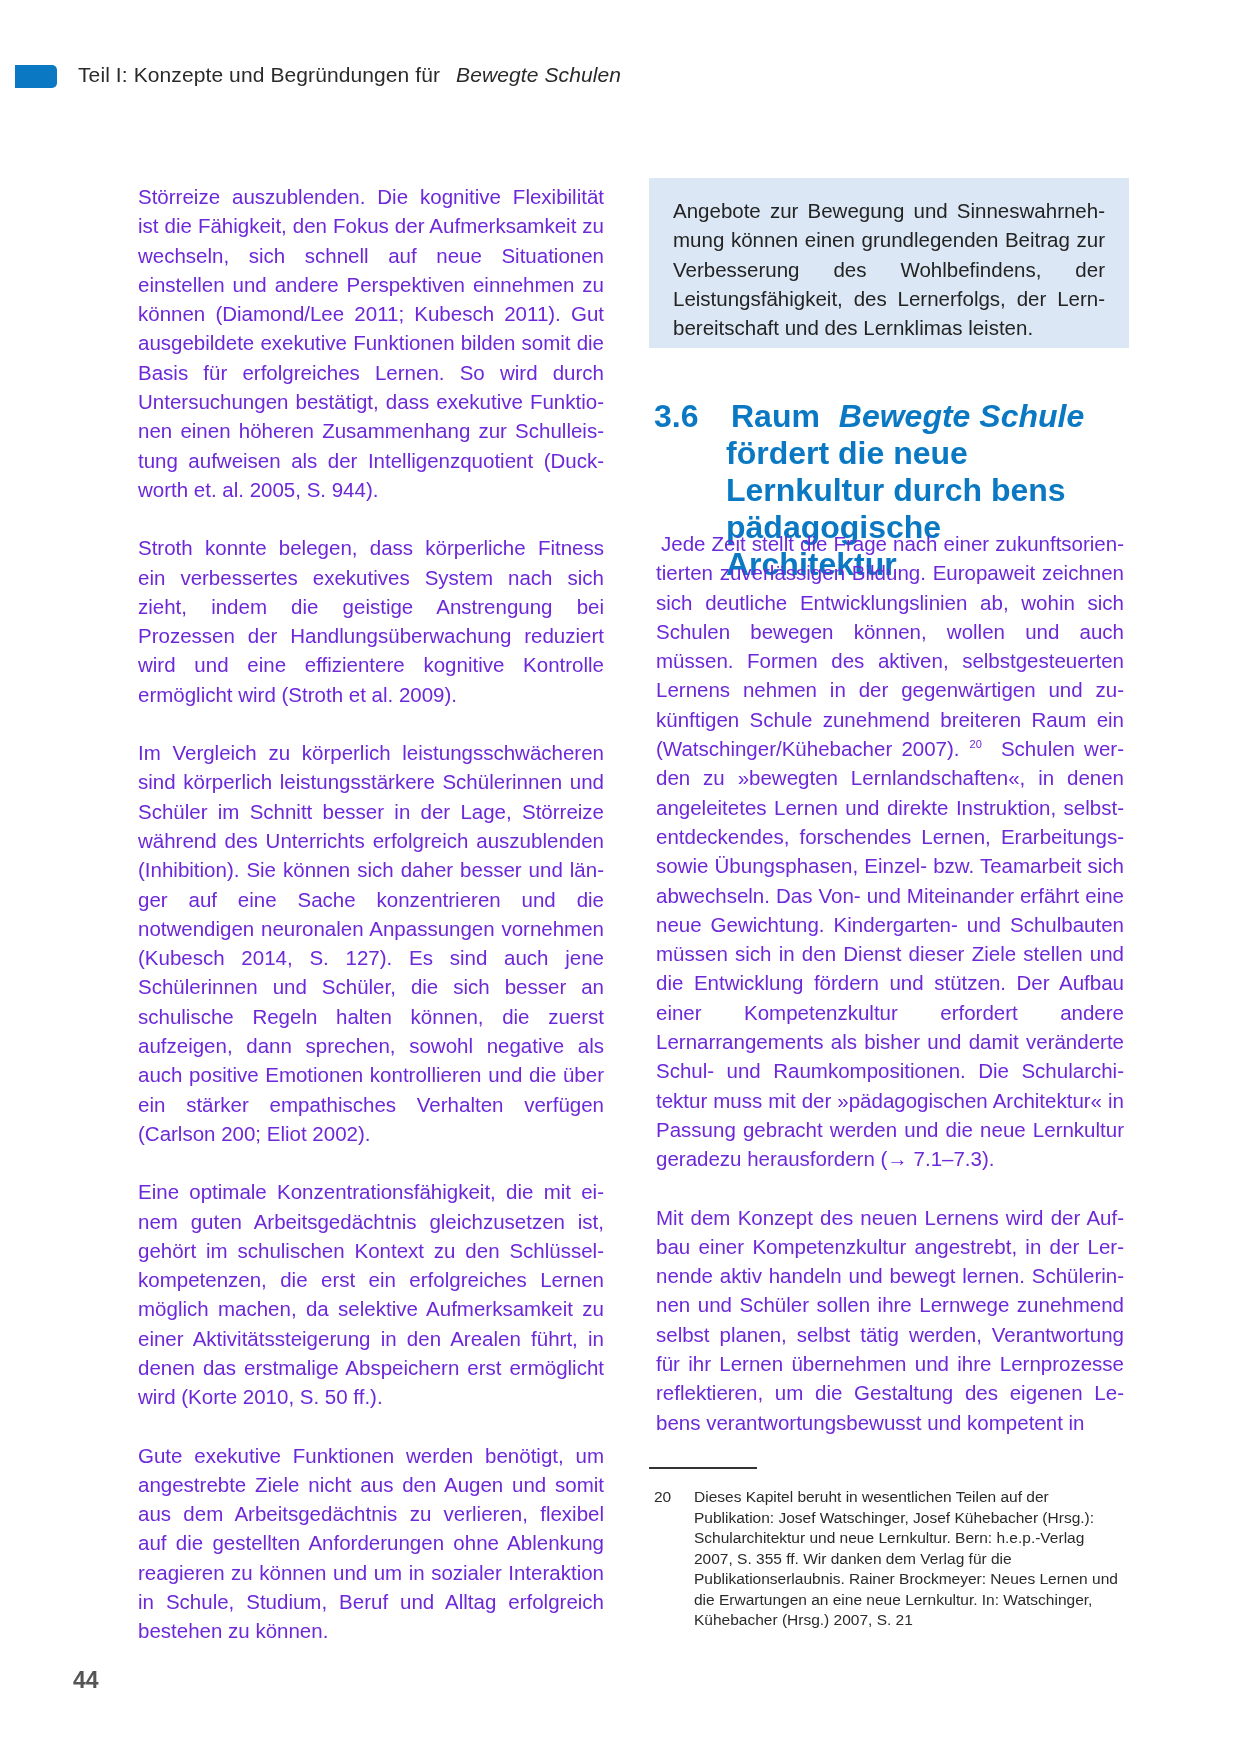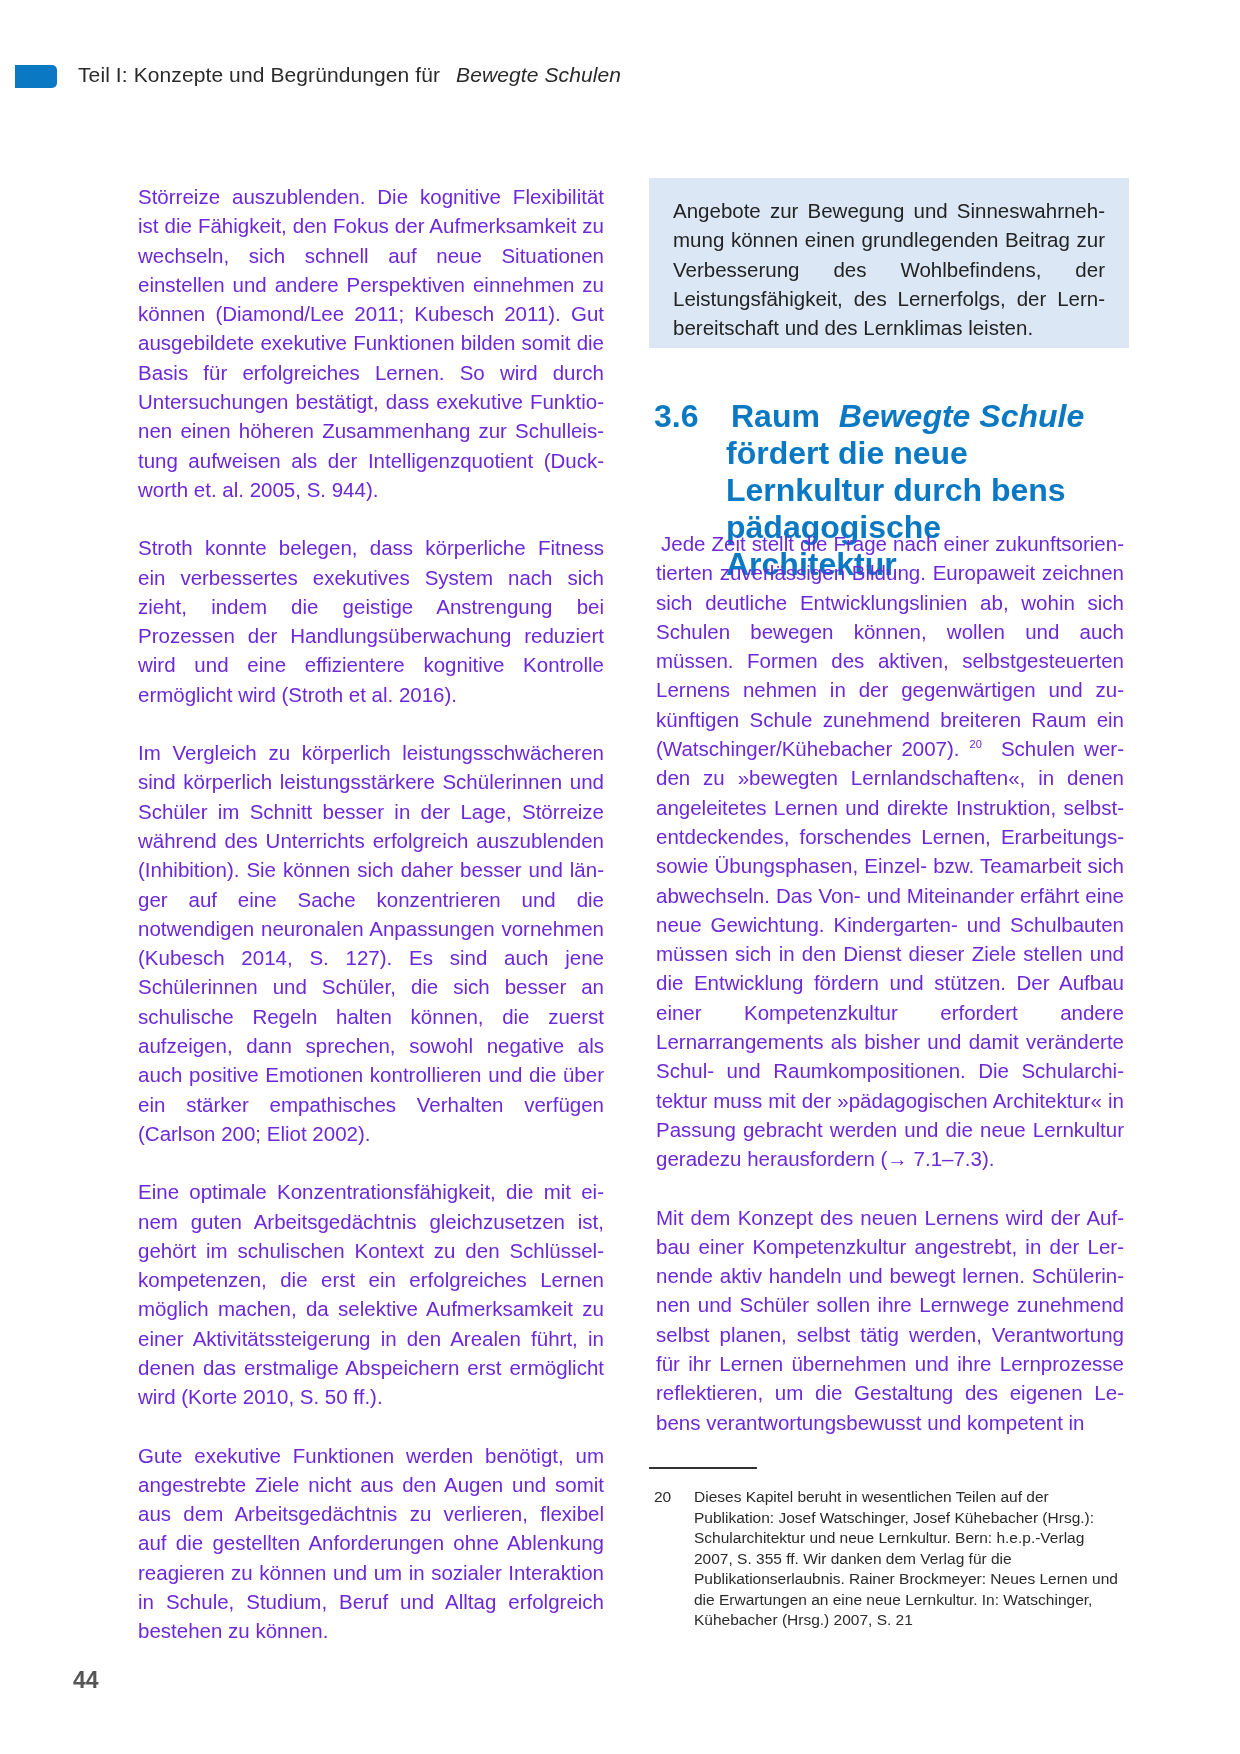--- a/index.html
+++ b/index.html
@@ -116,21 +116,21 @@
     sup { font-size: 11px; line-height: 0; vertical-align: super; }
   </style>
 </head>
 <body>
 
 <div class="header-tab"></div>
 <div class="header-title"><span>Teil I: Konzepte und Begründungen für </span><em>Bewegte Schulen</em></div>
 
 <div class="col col-left">
   <p>Störreize auszublenden. Die kognitive Flexibilität ist die Fähigkeit, den Fokus der Aufmerksamkeit zu wechseln, sich schnell auf neue Situationen einstellen und andere Perspektiven einnehmen zu können (Diamond/Lee 2011; Kubesch 2011). Gut ausgebildete exekutive Funktionen bilden somit die Basis für erfolgreiches Lernen. So wird durch Untersuchungen bestätigt, dass exekutive Funktio­nen einen höheren Zusammenhang zur Schulleis­tung aufweisen als der Intelligenzquotient (Duck­worth et. al. 2005, S. 944).</p>
-  <p>Stroth konnte belegen, dass körperliche Fitness ein verbessertes exekutives System nach sich zieht, in­dem die geistige Anstrengung bei Prozessen der Handlungsüberwachung reduziert wird und eine effizientere kognitive Kontrolle ermöglicht wird (Stroth et al. 2016).</p>
+  <p>Stroth konnte belegen, dass körperliche Fitness ein verbessertes exekutives System nach sich zieht, in­dem die geistige Anstrengung bei Prozessen der Handlungsüberwachung reduziert wird und eine effizientere kognitive Kontrolle ermöglicht wird (Stroth et al. 2009).</p>
   <p>Im Vergleich zu körperlich leistungsschwächeren sind körperlich leistungsstärkere Schülerinnen und Schüler im Schnitt besser in der Lage, Störreize während des Unterrichts erfolgreich auszublenden (Inhibition). Sie können sich daher besser und län­ger auf eine Sache konzentrieren und die notwendi­gen neuronalen Anpassungen vornehmen (Kubesch 2014, S. 127). Es sind auch jene Schülerinnen und Schüler, die sich besser an schulische Regeln halten können, die zuerst aufzeigen, dann sprechen, so­wohl negative als auch positive Emotionen kontrol­lieren und die über ein stärker empathisches Verhal­ten verfügen (Carlson 200; Eliot 2002).</p>
   <p>Eine optimale Konzentrationsfähigkeit, die mit ei­nem guten Arbeitsgedächtnis gleichzusetzen ist, gehört im schulischen Kontext zu den Schlüssel­kompetenzen, die erst ein erfolgreiches Lernen möglich machen, da selektive Aufmerksamkeit zu einer Aktivitätssteigerung in den Arealen führt, in denen das erstmalige Abspeichern erst ermöglicht wird (Korte 2010, S. 50 ff.).</p>
   <p>Gute exekutive Funktionen werden benötigt, um angestrebte Ziele nicht aus den Augen und somit aus dem Arbeitsgedächtnis zu verlieren, flexibel auf die gestellten Anforderungen ohne Ablenkung reagieren zu können und um in sozialer Interaktion in Schule, Studium, Beruf und Alltag erfolgreich bestehen zu können.</p>
 </div>
 
 <div class="callout">
   <p>Angebote zur Bewegung und Sinneswahrneh­mung können einen grundlegenden Beitrag zur Verbesserung des Wohlbefindens, der Leistungsfähigkeit, des Lernerfolgs, der Lern­bereitschaft und des Lernklimas leisten.</p>
 </div>
 
 <h2 class="section-heading">

